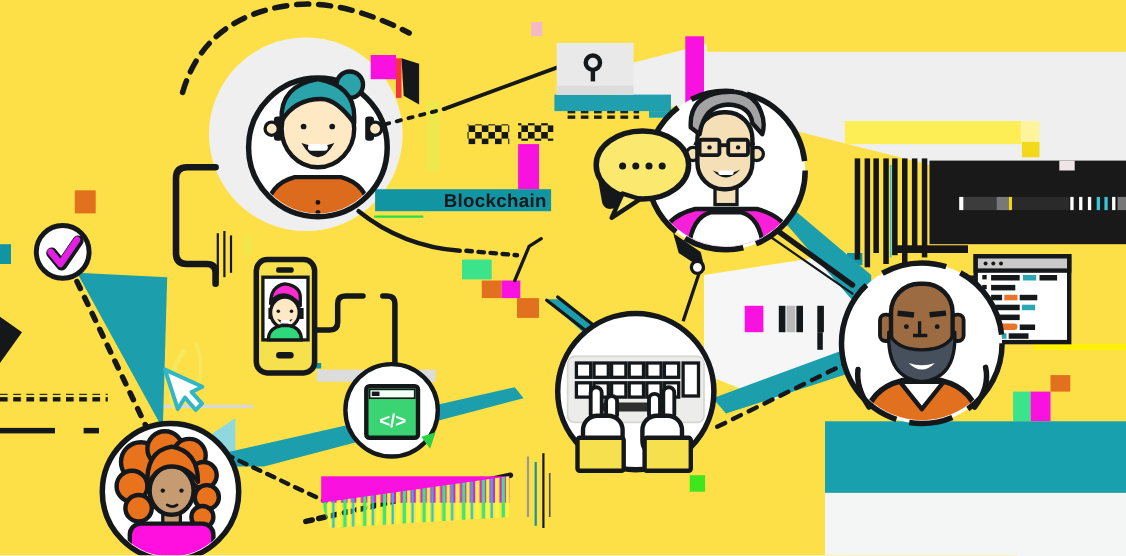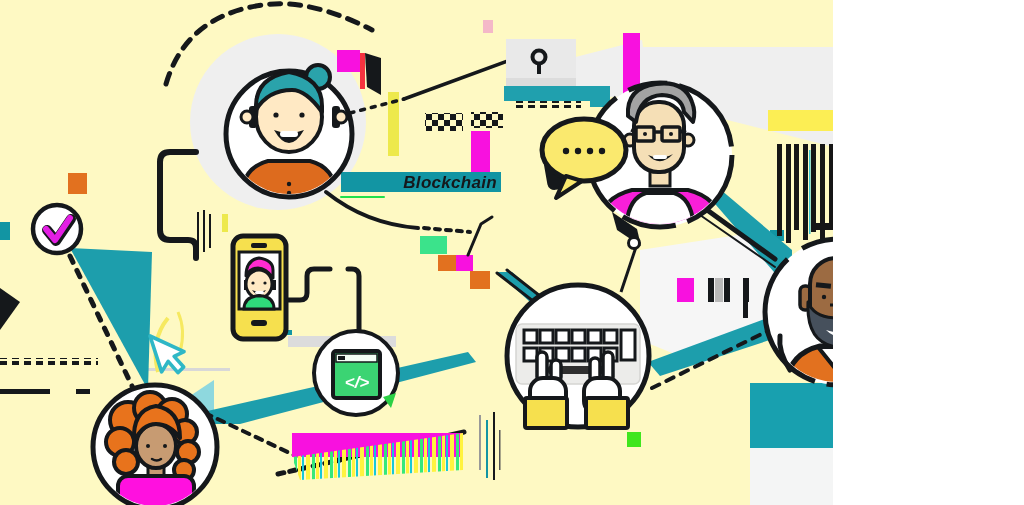--- a/index.html
+++ b/index.html
@@ -1,17 +1,17 @@
 <!DOCTYPE html>
 <html><head>
 <meta charset="utf-8">
 <style>
   html,body{margin:0;padding:0;background:#fff;}
-  .stage{position:relative;width:833px;height:505px;overflow:hidden;background:#fef9c3;
-         font-family:"Liberation Sans", sans-serif;font-style:italic;}
+  .stage{position:relative;width:1024px;height:505px;overflow:hidden;background:#fde047;
+         font-family:"Liberation Sans", sans-serif;}
   svg{display:block}
   text{font-family:"Liberation Sans", sans-serif;}
 </style>
 </head>
 <body>
 
 <div class="stage">
 <svg width="1024" height="505" viewBox="0 0 1024 505" xmlns="http://www.w3.org/2000/svg">
   <defs>
     <clipPath id="clipWoman">

